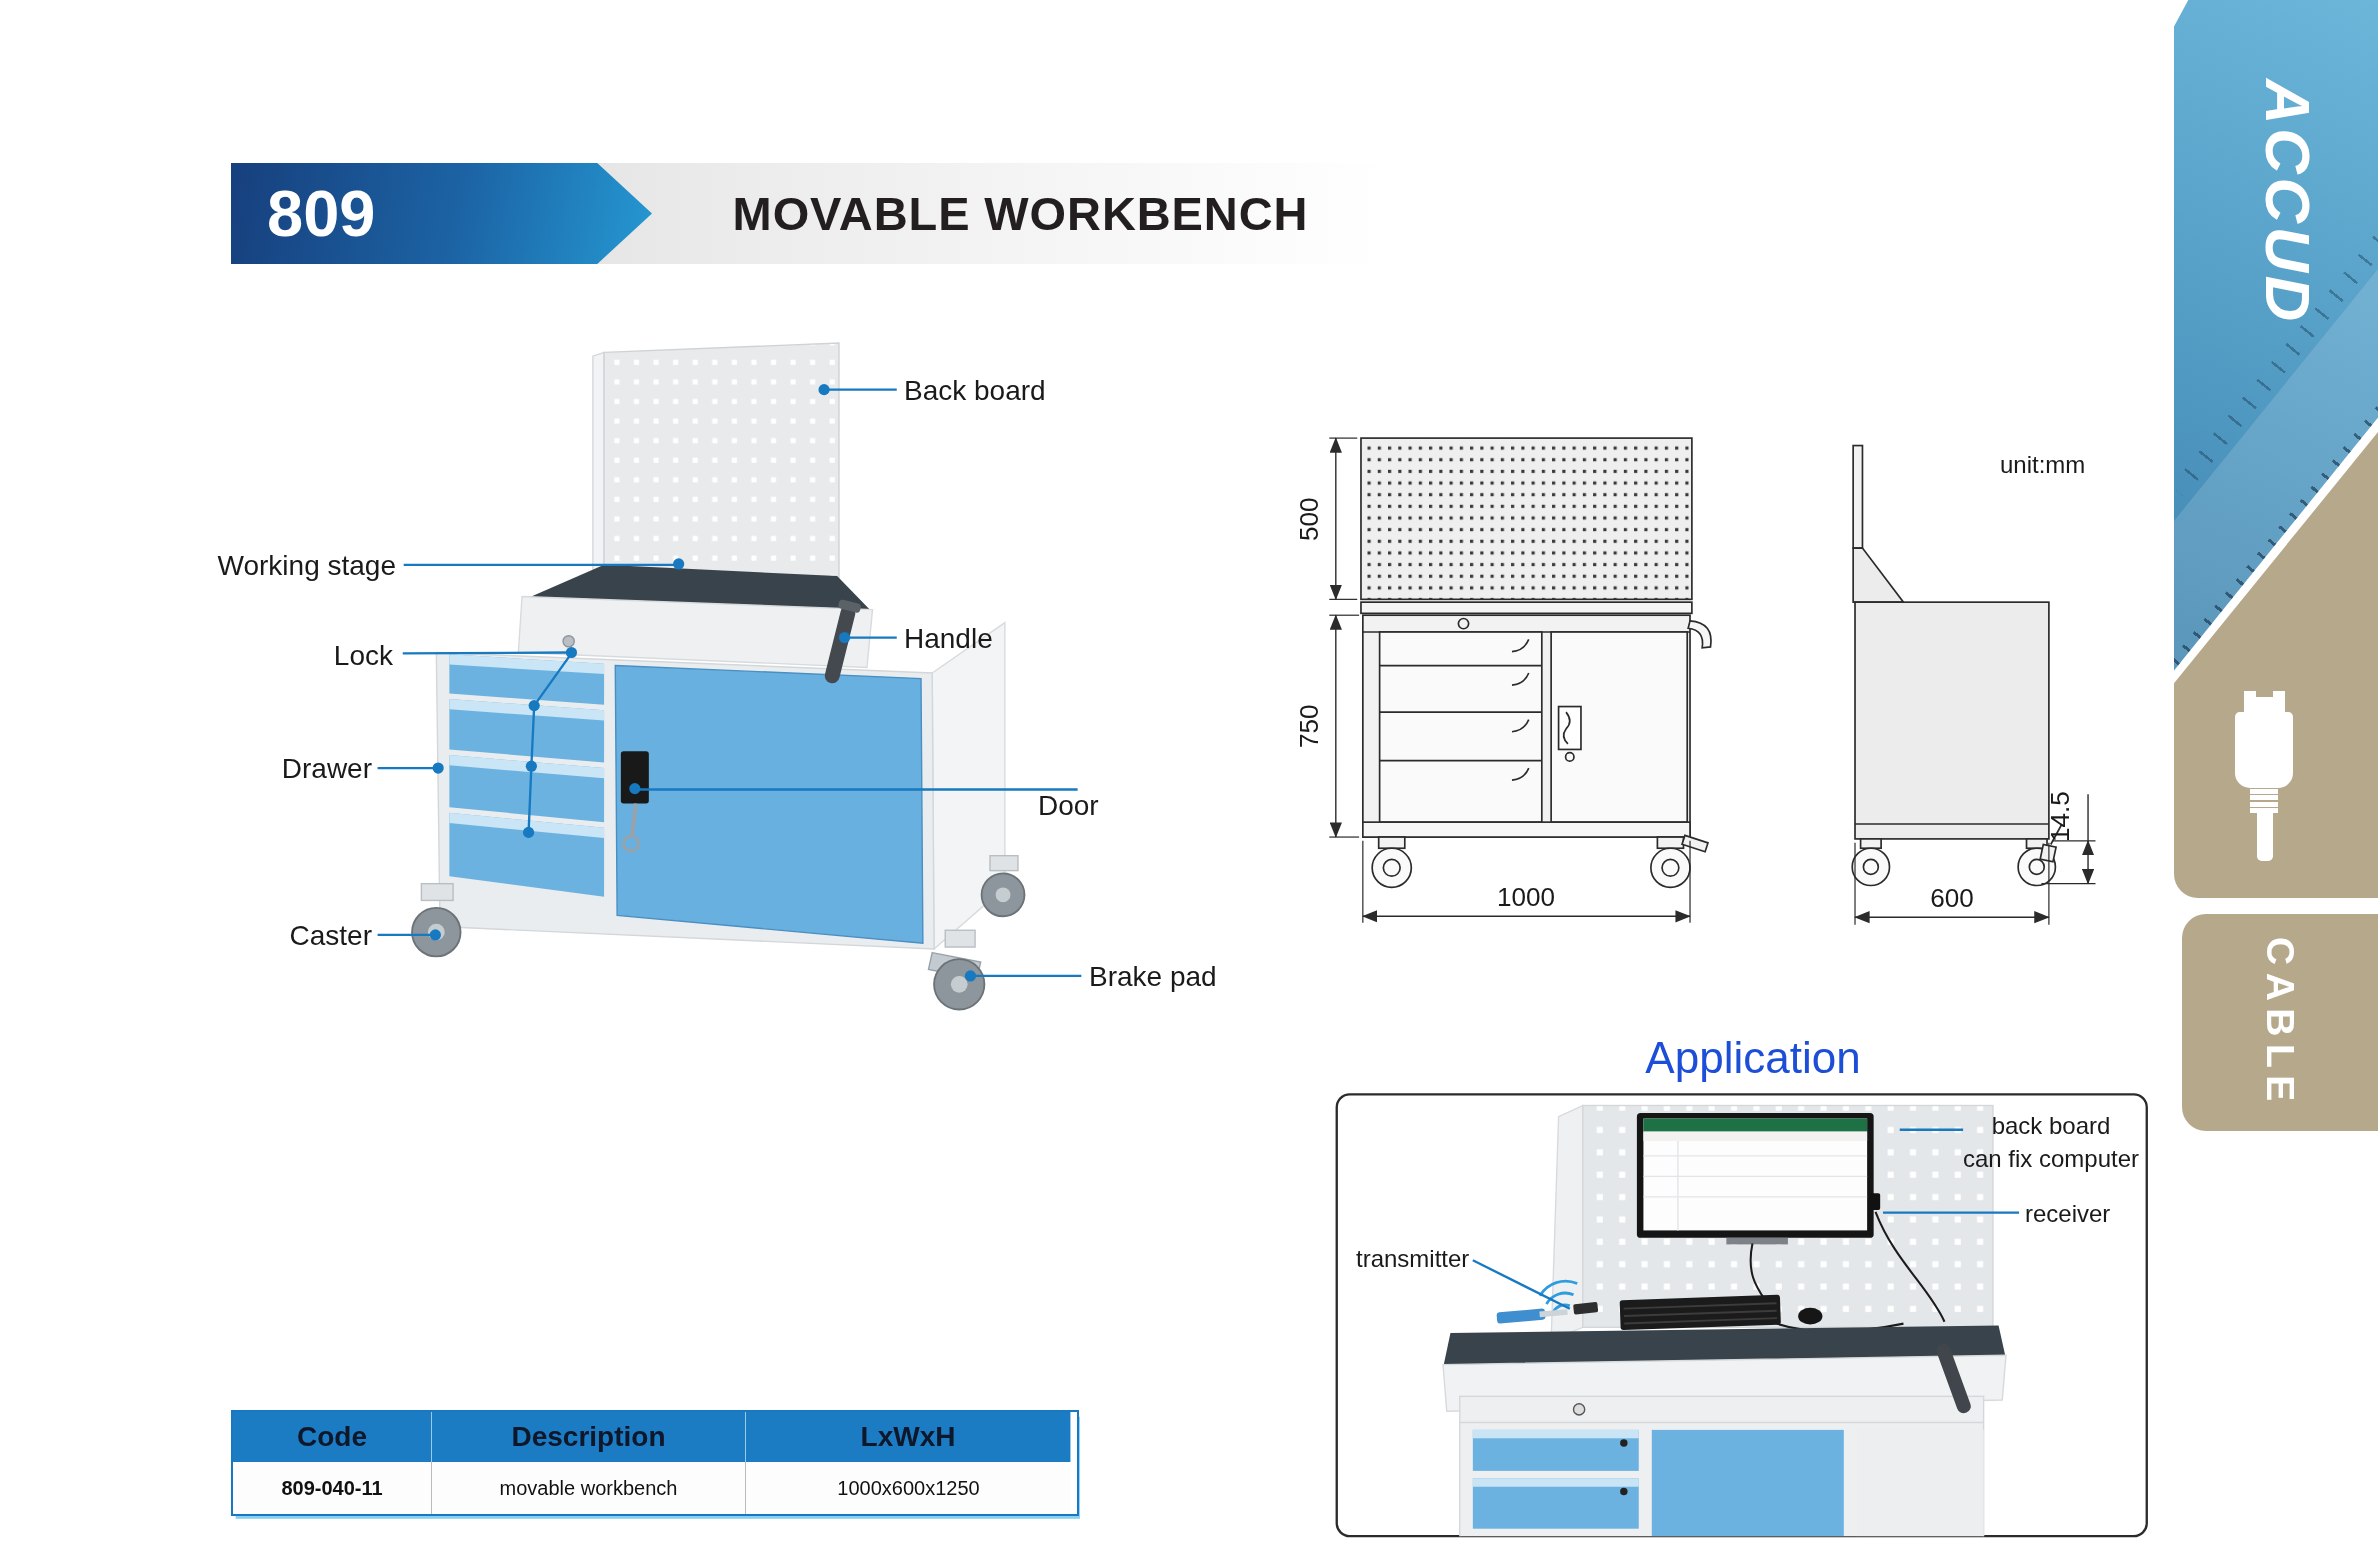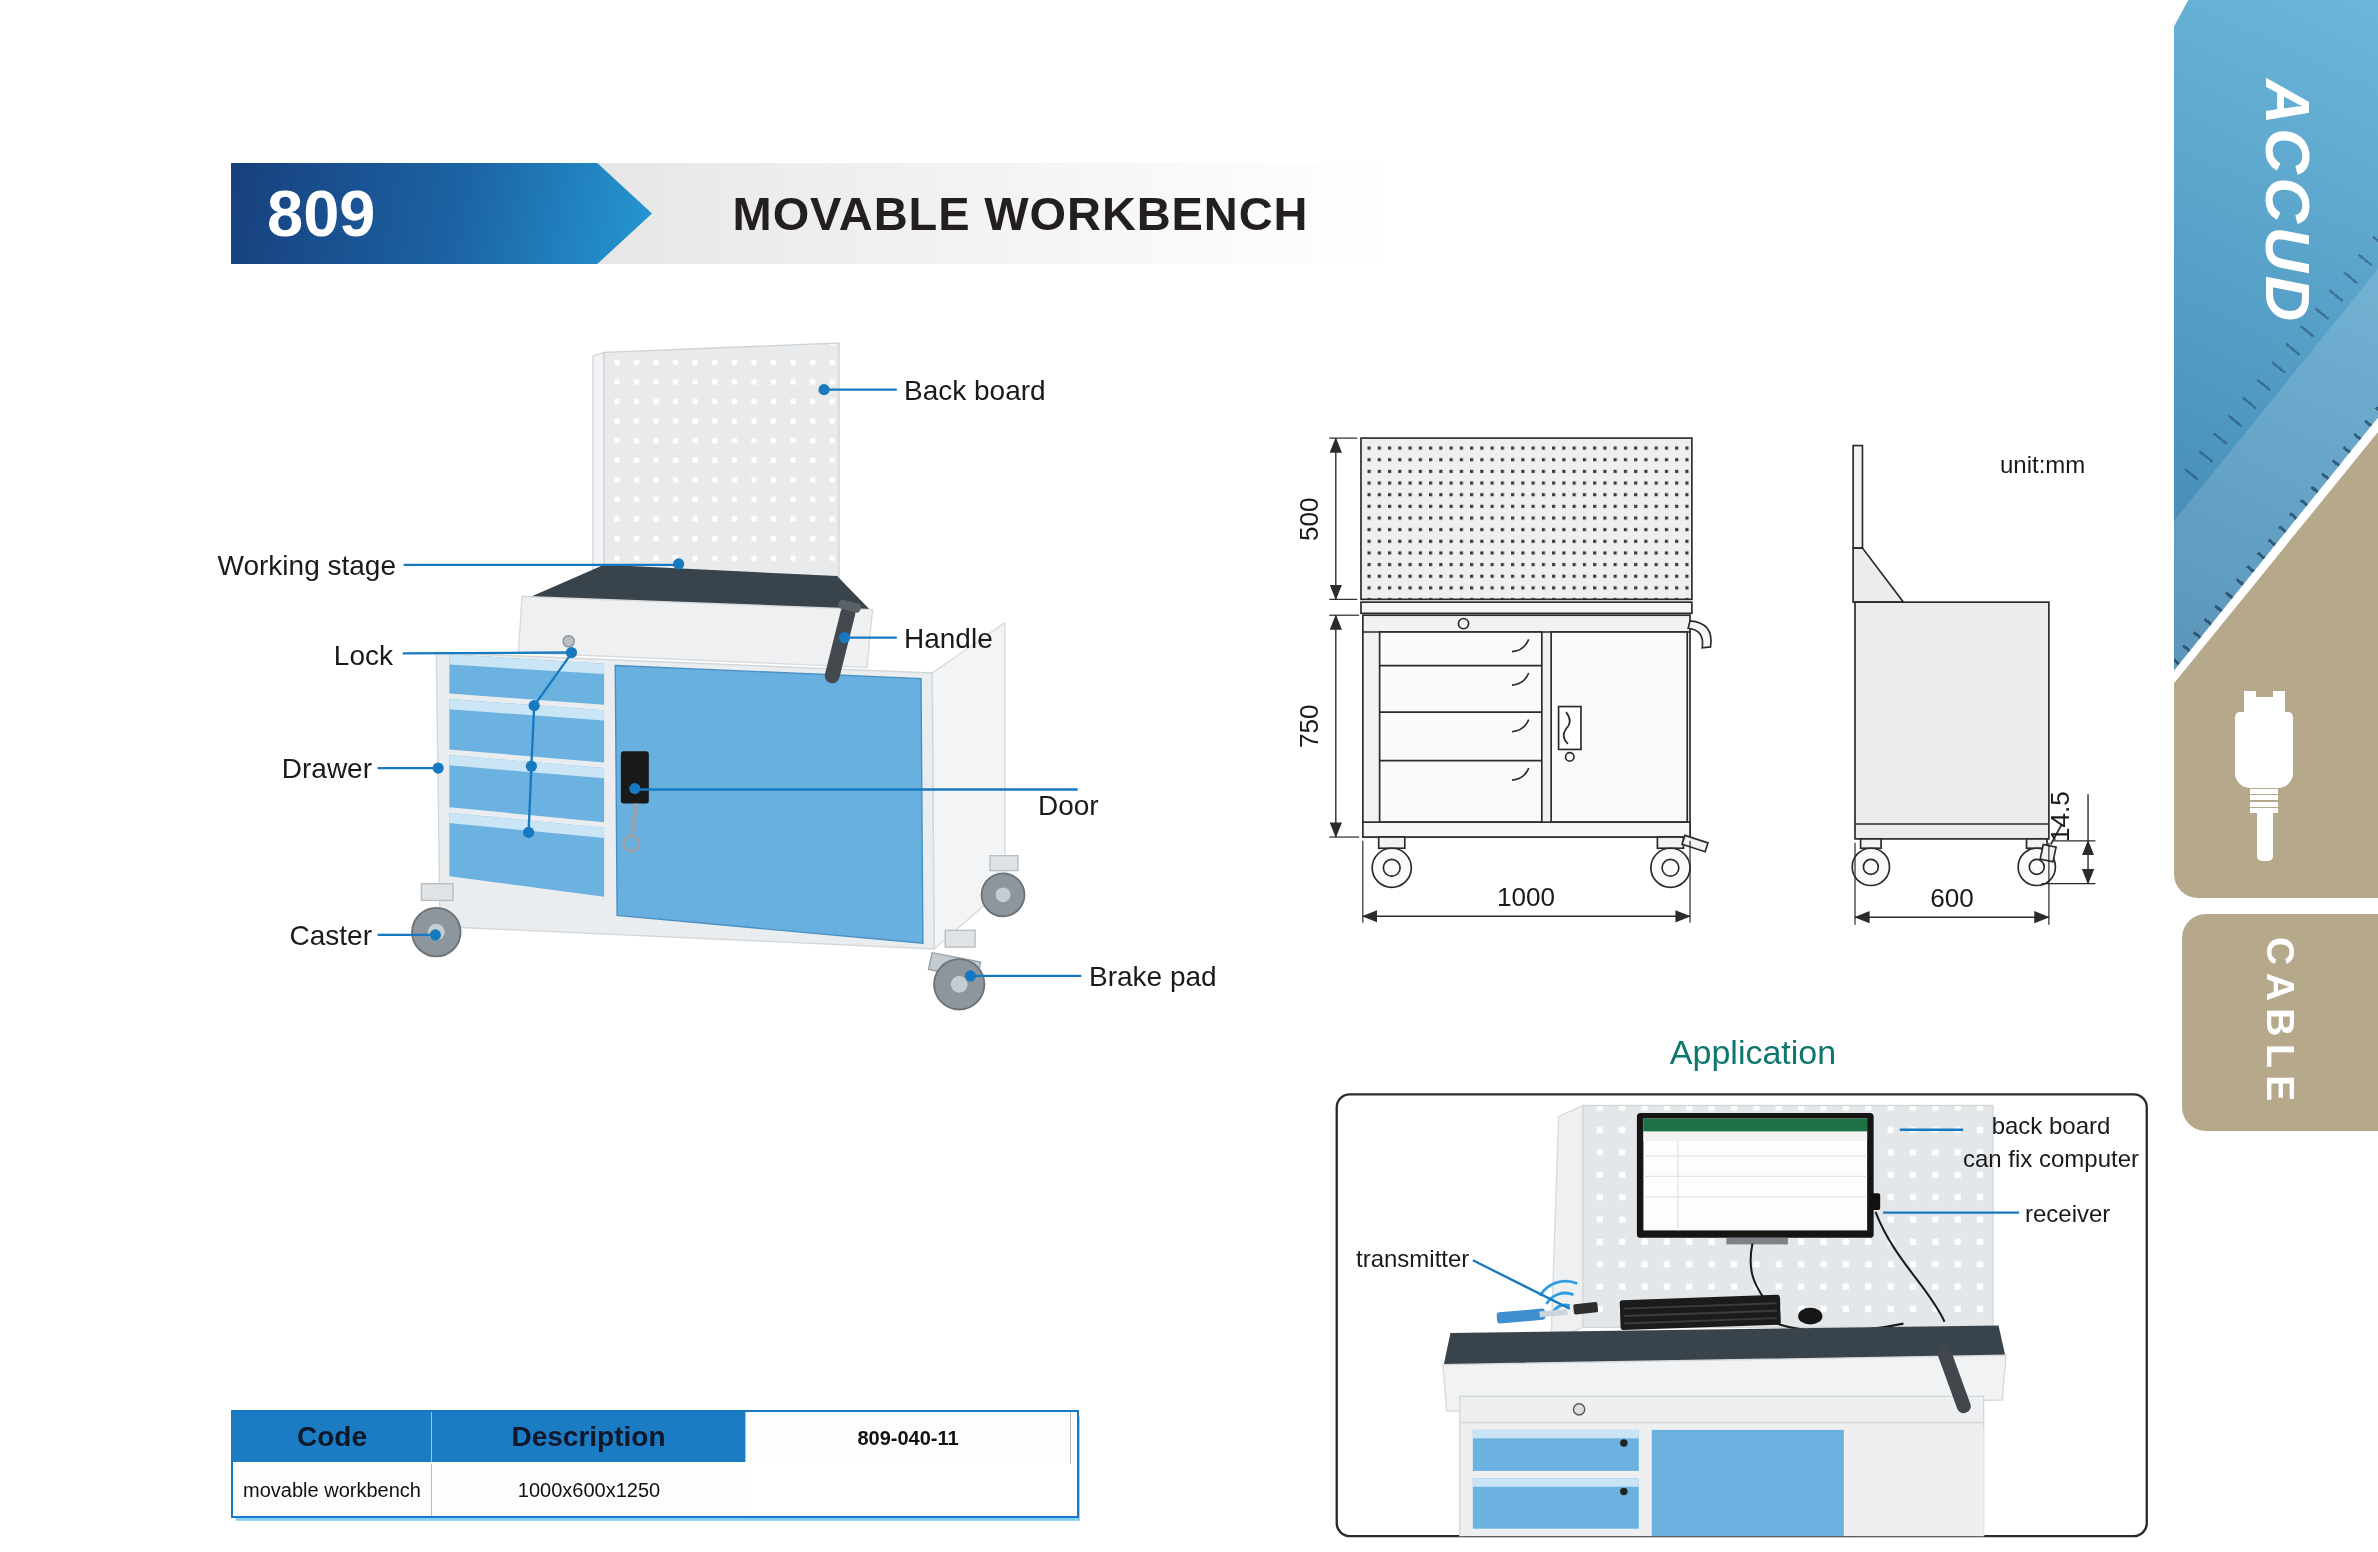--- a/index.html
+++ b/index.html
@@ -18,21 +18,21 @@
     font-size:65px;font-weight:bold;color:#ffffff;}
   .banner-title{left:643px;top:163px;width:755px;height:101px;line-height:101px;text-align:center;
     font-size:47px;font-weight:bold;color:#231f20;letter-spacing:0.9px;}
 
   
   .lbl{font-size:28px;color:#1a1a1a;white-space:nowrap;}
   .lbl.r{text-align:right;}
   .lbl-sm{font-size:24px;color:#1a1a1a;white-space:nowrap;}
 
   
-  .app-title{left:1641px;top:1033px;width:224px;text-align:center;font-size:34px;color:#0f766e;}
+  .app-title{left:1641px;top:1033px;width:224px;text-align:center;font-size:44px;color:#1d4ed8;}
   .app-note{left:1958px;top:1109px;width:186px;text-align:center;font-size:24px;line-height:33px;color:#1a1a1a;}
 
   
   .spec-table{left:231px;top:1410px;width:844px;border:2.8px solid #1878c1;background:#fff;
     box-shadow:2.8px 4.7px 0 -1.9px #86d0f1;display:grid;grid-template-columns:199px 314px 325px;}
   .spec-table .hc{background:#1b7cc4;color:#0f172a;font-weight:bold;font-size:28px;height:50px;
     line-height:50px;text-align:center;border-right:0.9px solid #9cc9e8;}
   .spec-table .hc:last-child{border-right:none;}
   .spec-table .bc{background:#fdfdfd;color:#111;font-size:20px;height:52px;line-height:52px;
     text-align:center;border-right:0.9px solid #bbbbbb;}
@@ -328,20 +328,21 @@
   <div class="abs app-note">
     <div>back board</div>
     <div>can fix computer</div>
   </div>
   <div class="abs lbl-sm" style="left:2025px;top:1200px;text-align:center;">receiver</div>
   <div class="abs lbl-sm" style="left:1356px;top:1245px;">transmitter</div>
 
   <div class="abs spec-table">
     <div class="hc">Code</div>
     <div class="hc">Description</div>
+    <div class="hc">LxWxH</div>
     <div class="bc bold">809-040-11</div>
     <div class="bc">movable workbench</div>
     <div class="bc">1000x600x1250</div>
   </div>
 
   <div class="abs side-blue">
     <div class="ruler-band"></div>
     <div class="ruler-ticks"></div>
     <div class="ruler-ticks2"></div>
   </div>

